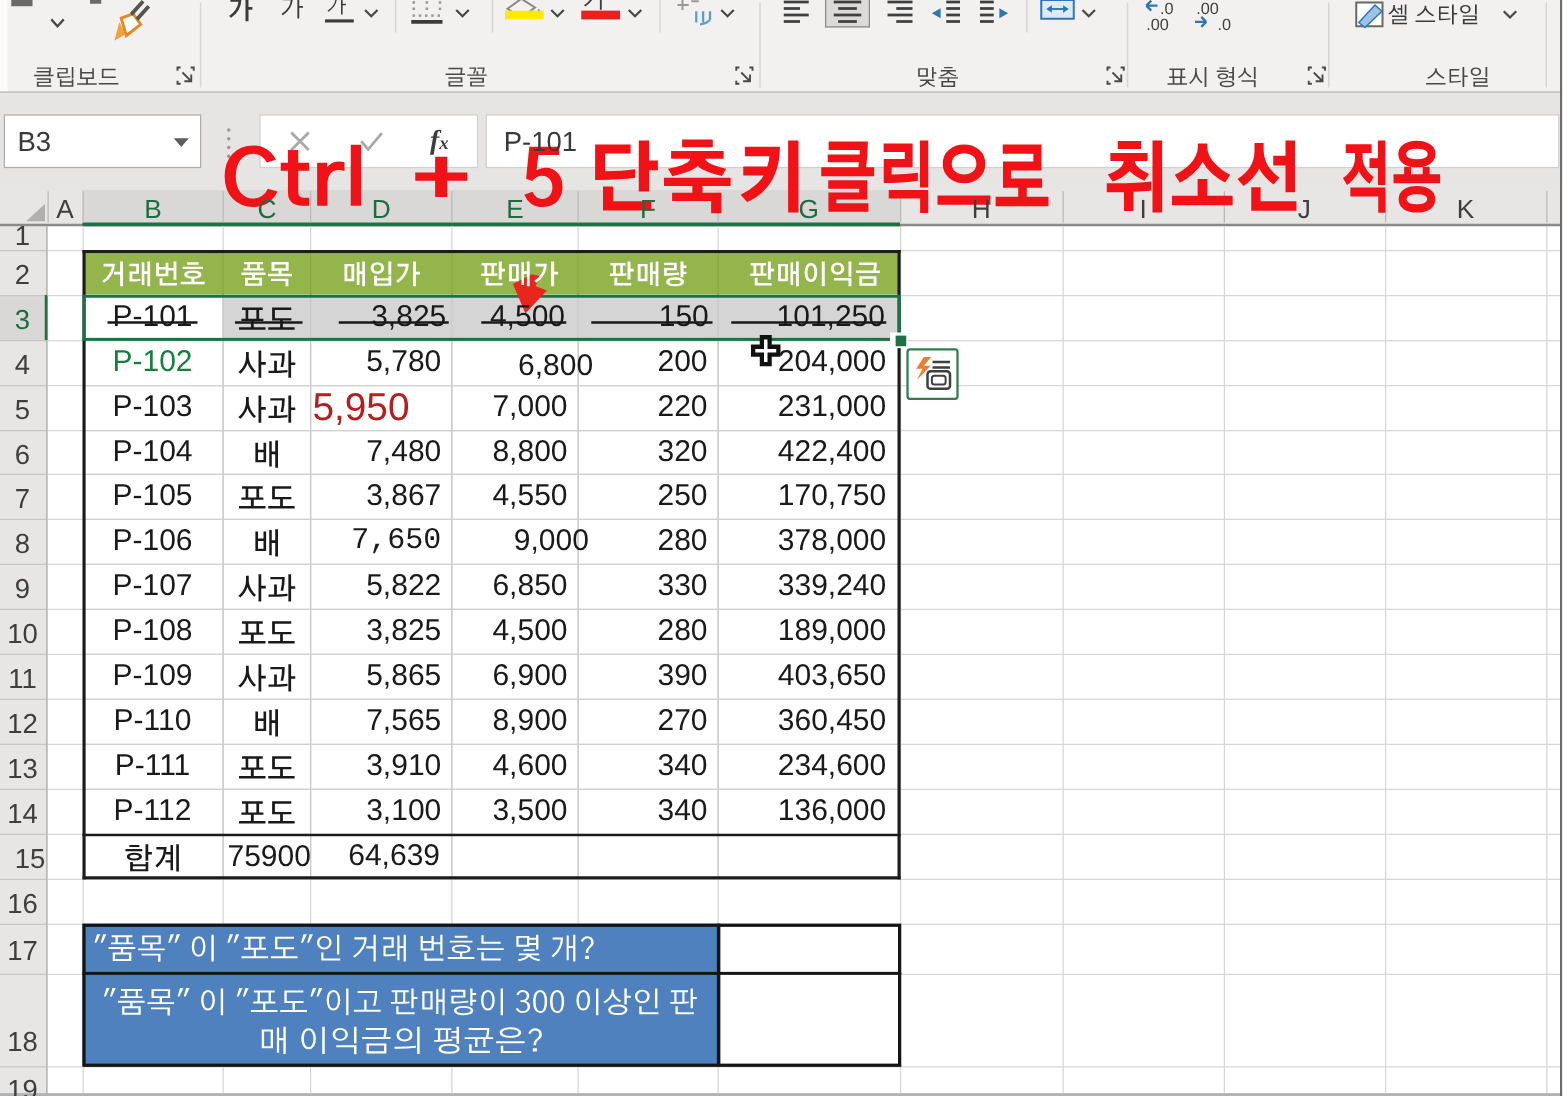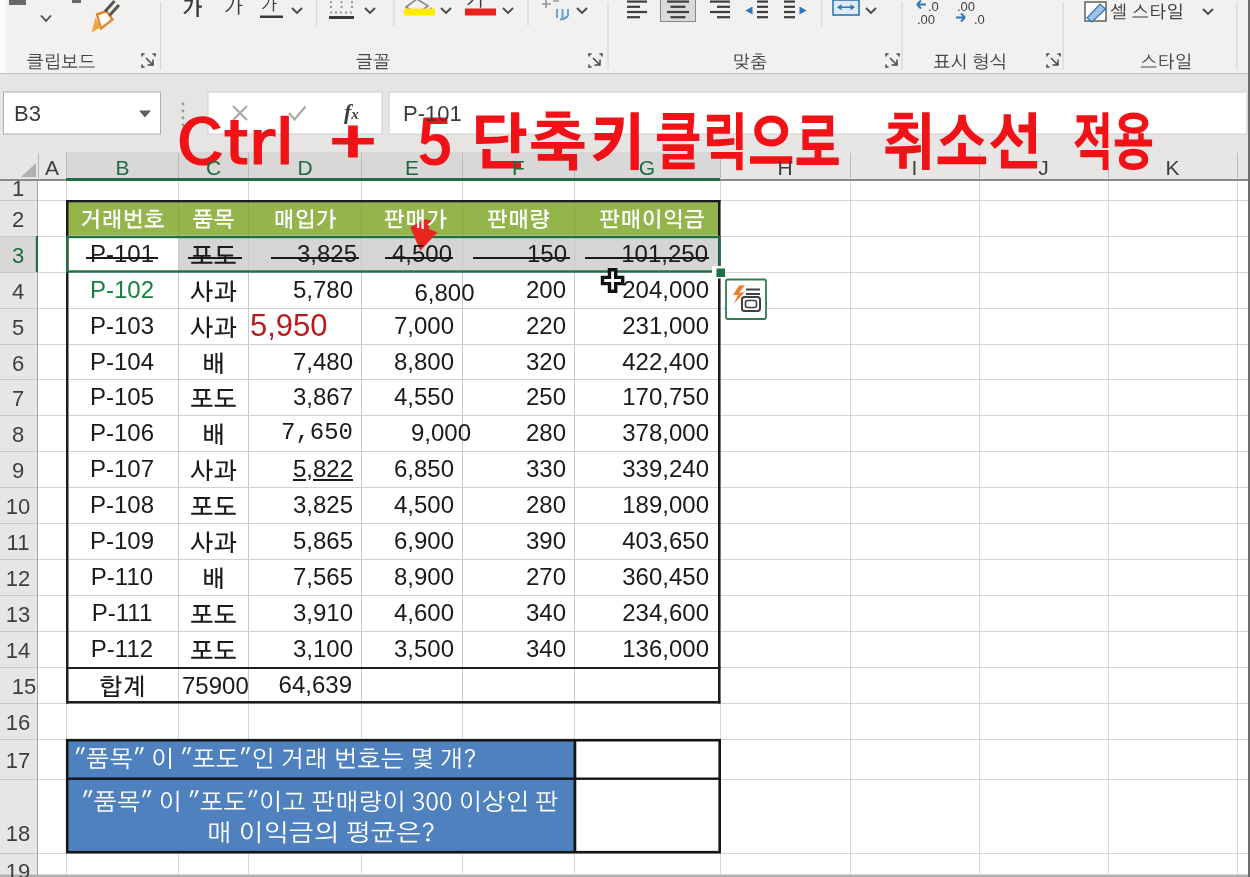--- a/index.html
+++ b/index.html
@@ -310,21 +310,21 @@
 <div class="t" style="left:250px;top:381px;width:103px;height:32px;line-height:32px;font-size:24px;color:#1A1A1A;text-align:right;">3,867</div>
 <div class="t" style="left:363px;top:381px;width:91px;height:32px;line-height:32px;font-size:24px;color:#1A1A1A;text-align:right;">4,550</div>
 <div class="t" style="left:464px;top:381px;width:102px;height:32px;line-height:32px;font-size:24px;color:#1A1A1A;text-align:right;">250</div>
 <div class="t" style="left:576px;top:381px;width:133px;height:32px;line-height:32px;font-size:24px;color:#1A1A1A;text-align:right;">170,750</div>
 <div class="t" style="left:66px;top:417px;width:112px;height:32px;line-height:32px;font-size:24px;color:#1A1A1A;text-align:center;">P-106</div>
 <div class="t" style="left:250px;top:417px;width:103px;height:32px;line-height:32px;font-size:24px;color:#1A1A1A;text-align:right;font-family:Liberation Mono, monospace;">7,650</div>
 <div class="t" style="left:363px;top:417px;width:91px;height:32px;line-height:32px;font-size:24px;color:#1A1A1A;text-align:right;padding-left:48px;">9,000</div>
 <div class="t" style="left:464px;top:417px;width:102px;height:32px;line-height:32px;font-size:24px;color:#1A1A1A;text-align:right;">280</div>
 <div class="t" style="left:576px;top:417px;width:133px;height:32px;line-height:32px;font-size:24px;color:#1A1A1A;text-align:right;">378,000</div>
 <div class="t" style="left:66px;top:453px;width:112px;height:32px;line-height:32px;font-size:24px;color:#1A1A1A;text-align:center;">P-107</div>
-<div class="t" style="left:250px;top:453px;width:103px;height:32px;line-height:32px;font-size:24px;color:#1A1A1A;text-align:right;text-decoration:underline;">5,822</div>
+<div class="t" style="left:250px;top:453px;width:103px;height:32px;line-height:32px;font-size:24px;color:#1A1A1A;text-align:right;">5,822</div>
 <div class="t" style="left:363px;top:453px;width:91px;height:32px;line-height:32px;font-size:24px;color:#1A1A1A;text-align:right;">6,850</div>
 <div class="t" style="left:464px;top:453px;width:102px;height:32px;line-height:32px;font-size:24px;color:#1A1A1A;text-align:right;">330</div>
 <div class="t" style="left:576px;top:453px;width:133px;height:32px;line-height:32px;font-size:24px;color:#1A1A1A;text-align:right;">339,240</div>
 <div class="t" style="left:66px;top:489px;width:112px;height:32px;line-height:32px;font-size:24px;color:#1A1A1A;text-align:center;">P-108</div>
 <div class="t" style="left:250px;top:489px;width:103px;height:32px;line-height:32px;font-size:24px;color:#1A1A1A;text-align:right;">3,825</div>
 <div class="t" style="left:363px;top:489px;width:91px;height:32px;line-height:32px;font-size:24px;color:#1A1A1A;text-align:right;">4,500</div>
 <div class="t" style="left:464px;top:489px;width:102px;height:32px;line-height:32px;font-size:24px;color:#1A1A1A;text-align:right;">280</div>
 <div class="t" style="left:576px;top:489px;width:133px;height:32px;line-height:32px;font-size:24px;color:#1A1A1A;text-align:right;">189,000</div>
 <div class="t" style="left:66px;top:525px;width:112px;height:32px;line-height:32px;font-size:24px;color:#1A1A1A;text-align:center;">P-109</div>
 <div class="t" style="left:250px;top:525px;width:103px;height:32px;line-height:32px;font-size:24px;color:#1A1A1A;text-align:right;">5,865</div>

